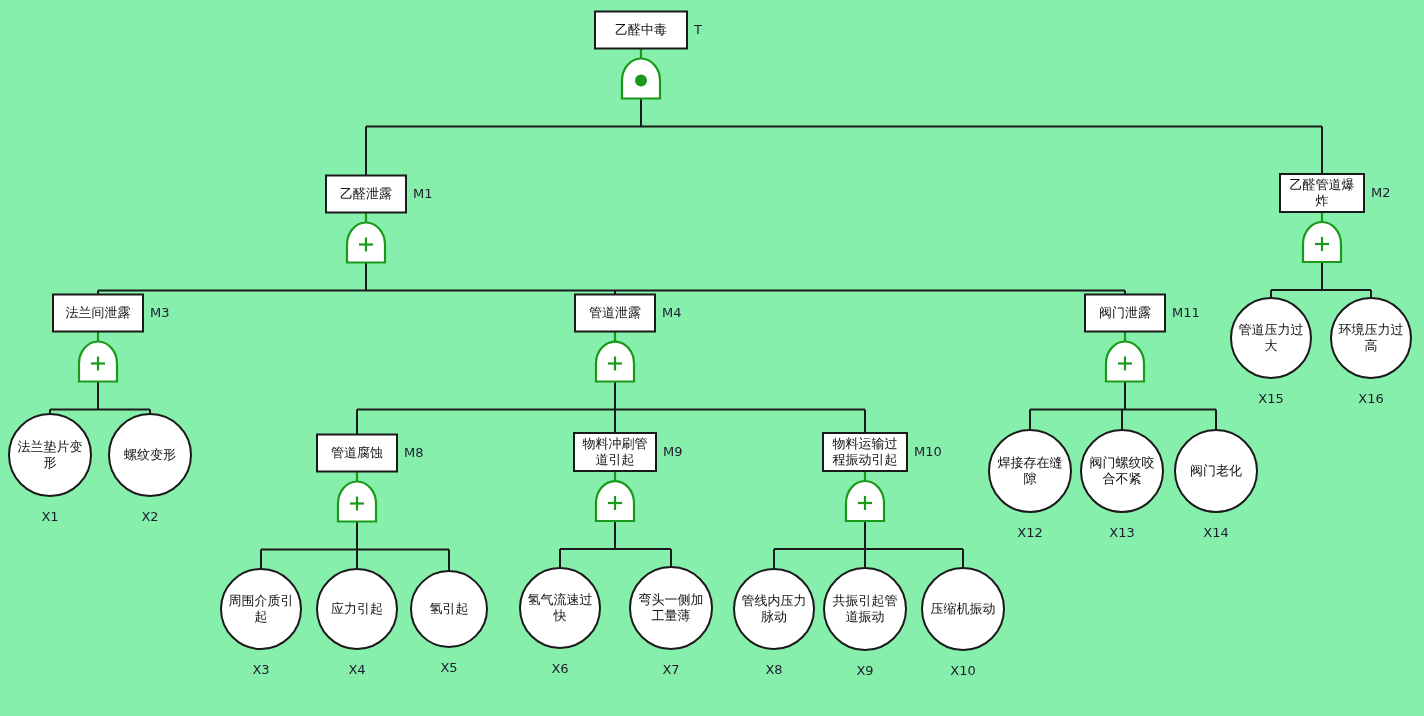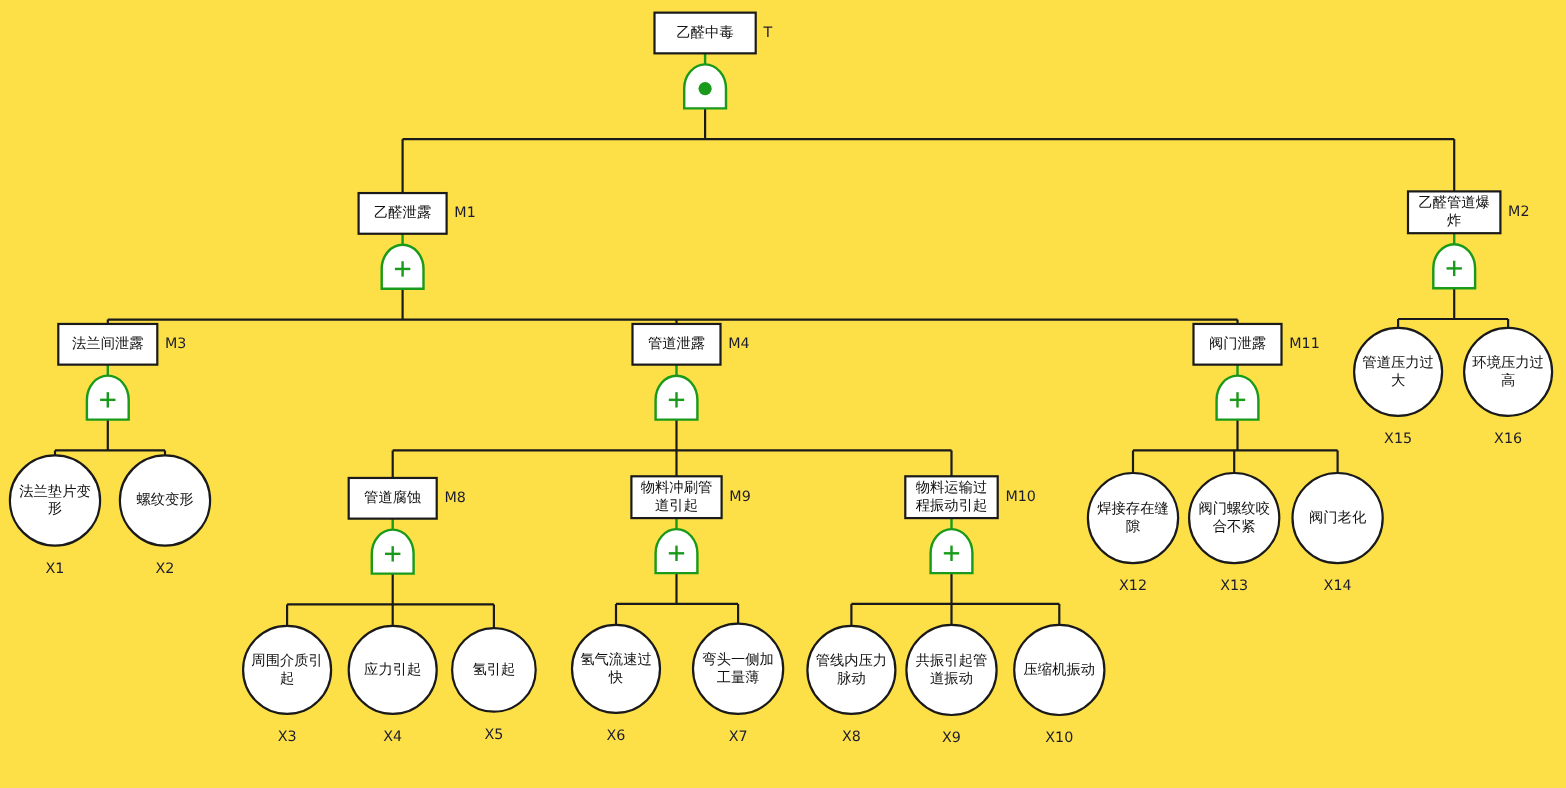--- a/index.html
+++ b/index.html
@@ -4,21 +4,21 @@
 <style>
   html, body {
     margin: 0;
     padding: 0;
     background: #ffffff;
   }
   #canvas {
     position: relative;
     width: 1424px;
     height: 716px;
-    background: #fde047;
+    background: #86efac;
     font-family: "DejaVu Sans", "Liberation Sans", sans-serif;
     overflow: hidden;
   }
   svg.tree-svg {
     position: absolute;
     left: 0;
     top: 0;
     width: 1424px;
     height: 716px;
   }

